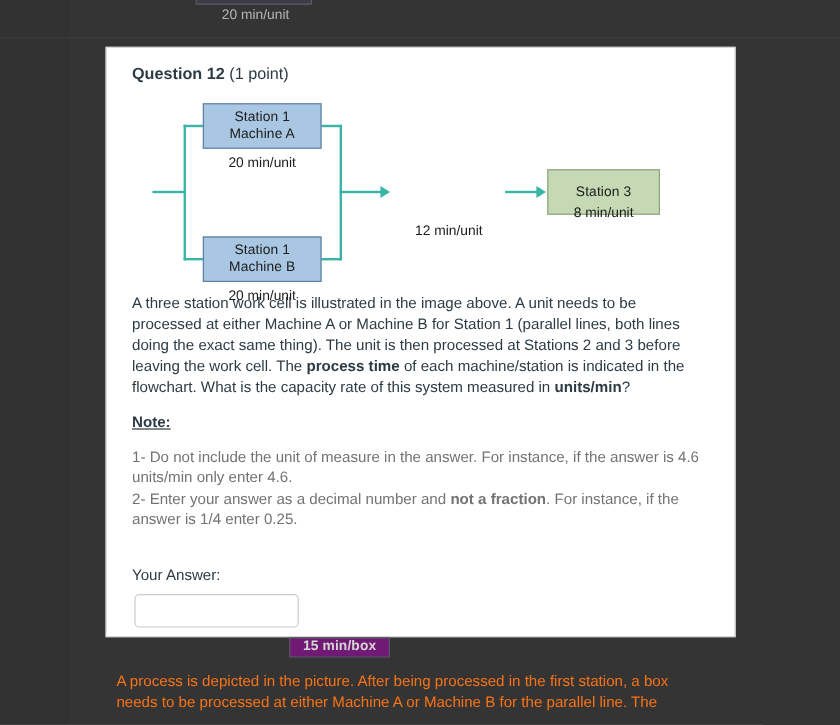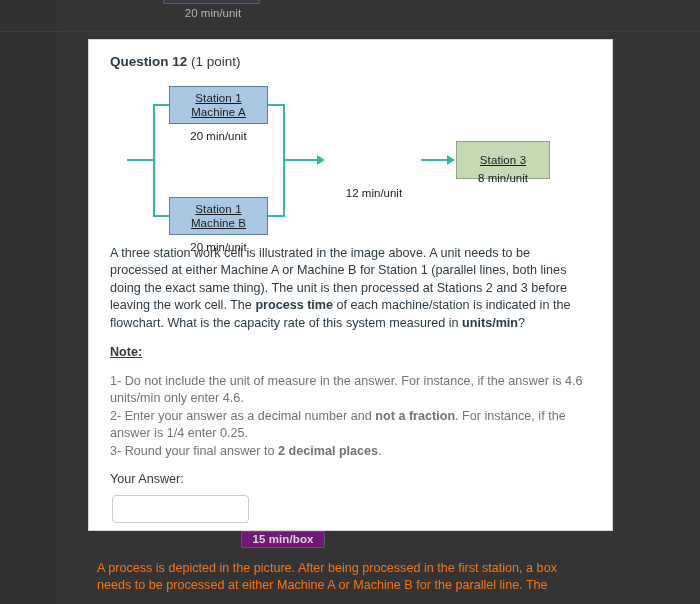--- a/index.html
+++ b/index.html
@@ -98,21 +98,20 @@
     position: absolute;
     border: 1px solid;
     font-size: 11.5px;
     color: #1b1b1b;
     line-height: 1.24;
     display: flex;
     flex-direction: column;
     align-items: center;
     justify-content: center;
     letter-spacing: 0.1px;
-    text-decoration: underline;
   }
   .fc-box.blue {
     background: #a9c7e3;
     border-color: #5d7fa0;
   }
   .fc-box.green {
     background: #c5d9b5;
     border-color: #8ba67c;
   }
 
@@ -299,21 +298,20 @@
     <div class="fc-label fc-lbl3">8 min/unit</div>
   </div>
 
   <div class="q-body"><span>A three station work cell is illustrated in the image above. A unit needs to be processed at either Machine A or Machine B for Station 1 (parallel lines, both lines doing the exact same thing). The unit is then processed at Stations 2 and 3 before leaving the work cell. The </span><span class="bu">process time</span><span> of each machine/station is indicated in the flowchart. What is the capacity rate of this system measured in </span><span class="bu">units/min</span><span>?</span></div>
 
   <div class="note-title">Note:</div>
 
   <div class="note-list">
     <div class="note-item">1- Do not include the unit of measure in the answer. For instance, if the answer is 4.6 units/min only enter 4.6.</div>
     <div class="note-item">2- Enter your answer as a decimal number and <span class="bu">not a fraction</span>. For instance, if the answer is 1/4 enter 0.25.</div>
-    <div class="note-item">3- Round your final answer to <span class="bu">2 decimal places</span>.</div>
   </div>
 
   <div class="answer-label">Your Answer:</div>
   <input class="answer-input" type="text" placeholder="" style="">
 </div>
 
 <div class="badge-minbox">15 min/box</div>
 <div class="next-question">A process is depicted in the picture. After being processed in the first station, a box needs to be processed at either Machine A or Machine B for the parallel line. The</div>
 
 </body></html>

